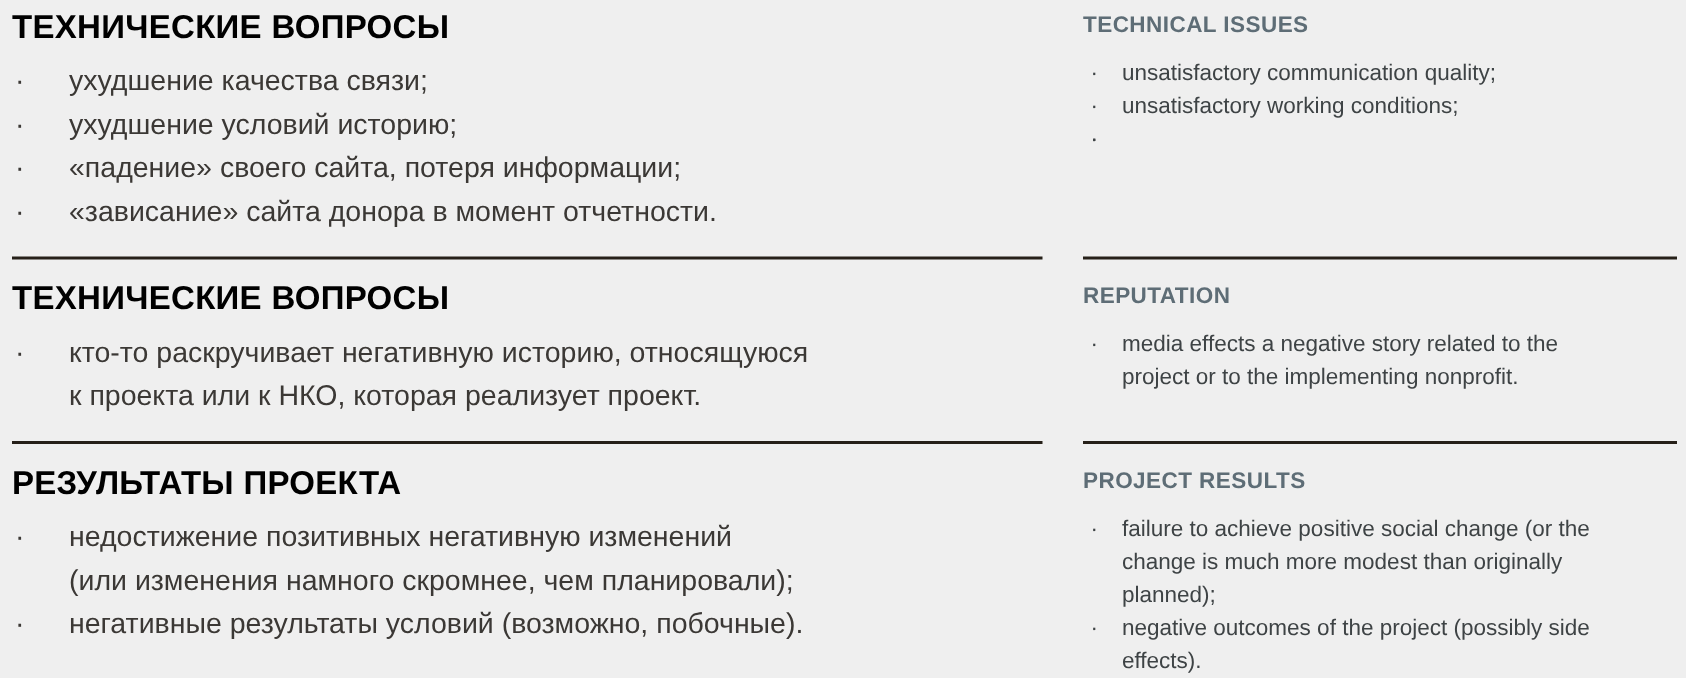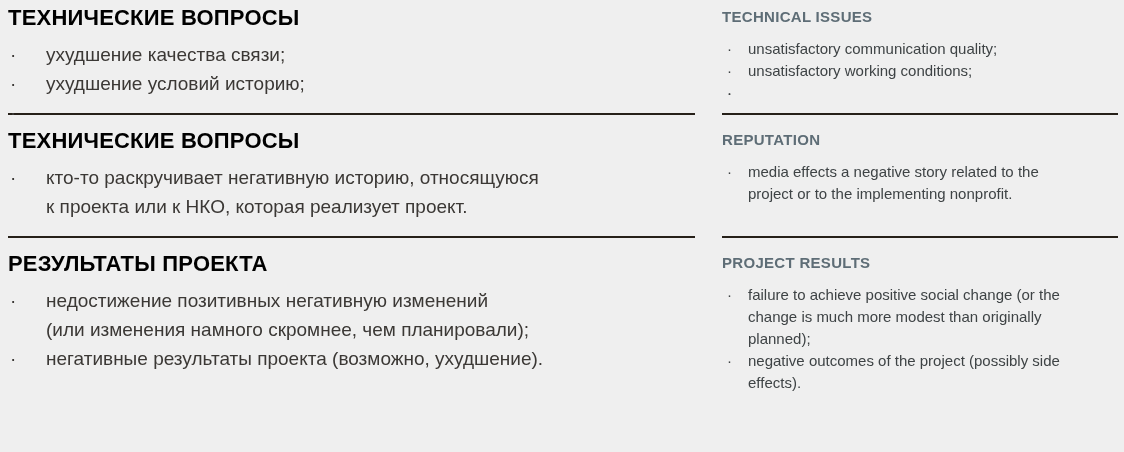--- a/index.html
+++ b/index.html
@@ -72,23 +72,25 @@
         <li>
           <span class="bullet">·</span>
           <span class="item-text">ухудшение качества связи;</span>
         </li>
         <li>
           <span class="bullet">·</span>
           <span class="item-text">ухудшение условий историю;</span>
         </li>
         <li>
           <span class="bullet">·</span>
+          <span class="item-text">«падение» своего сайта, потеря информации;</span>
         </li>
         <li>
           <span class="bullet">·</span>
+          <span class="item-text">«зависание» сайта донора в момент отчетности.</span>
         </li>
       </ul>
     </div>
     <div class="cell cell-en">
       <div class="sec-title">TECHNICAL ISSUES</div>
       <ul>
         <li>
           <span class="bullet">·</span>
           <span class="item-text">unsatisfactory communication quality;</span>
         </li>
@@ -133,21 +135,21 @@
     <div class="cell cell-ru">
       <div class="sec-title">РЕЗУЛЬТАТЫ ПРОЕКТА</div>
       <ul>
         <li>
           <span class="bullet">·</span>
           <span class="item-text">недостижение позитивных негативную изменений
 (или изменения намного скромнее, чем планировали);</span>
         </li>
         <li>
           <span class="bullet">·</span>
-          <span class="item-text">негативные результаты проекта (возможно, ухудшение).</span>
+          <span class="item-text">негативные результаты условий (возможно, побочные).</span>
         </li>
       </ul>
     </div>
     <div class="cell cell-en">
       <div class="sec-title">PROJECT RESULTS</div>
       <ul>
         <li>
           <span class="bullet">·</span>
           <span class="item-text">failure to achieve positive social change (or the
 change is much more modest than originally

